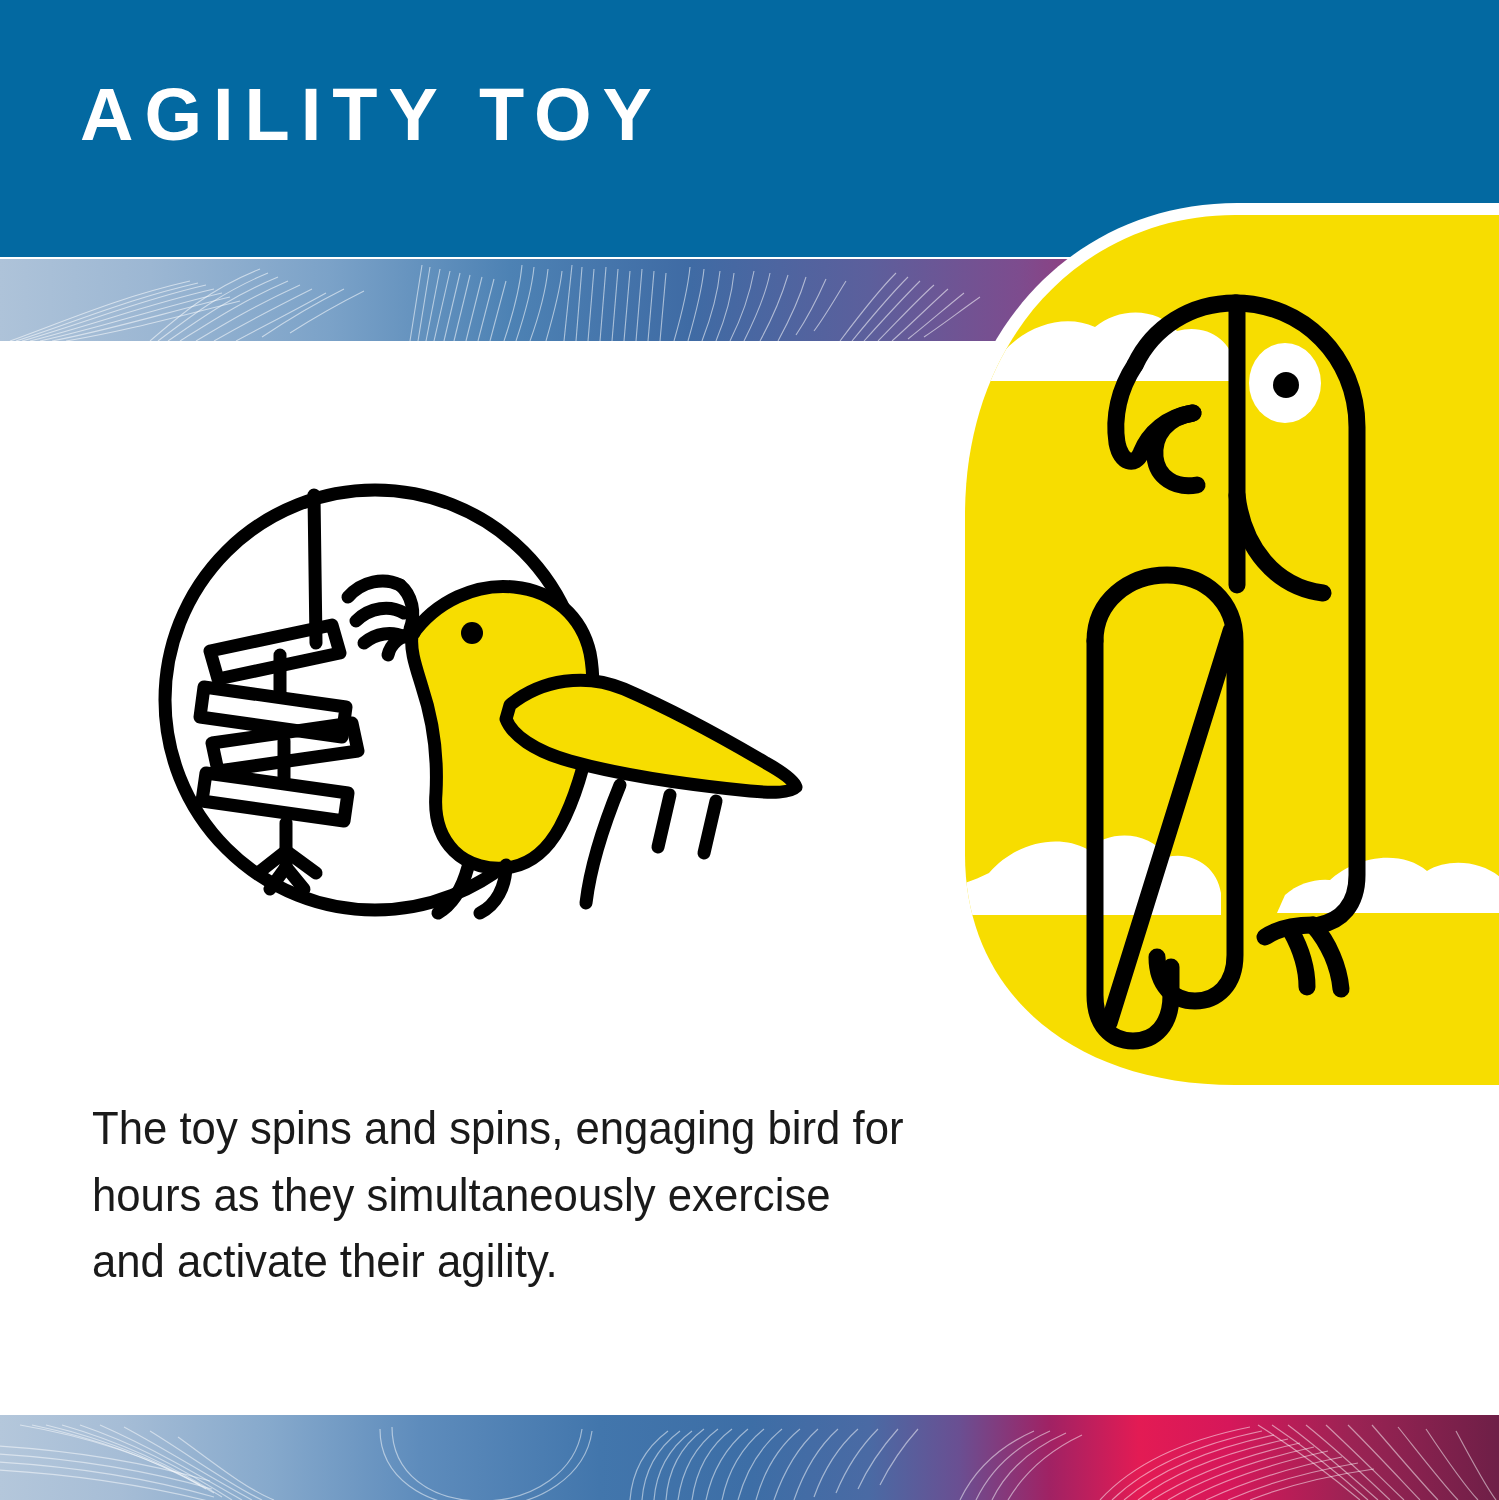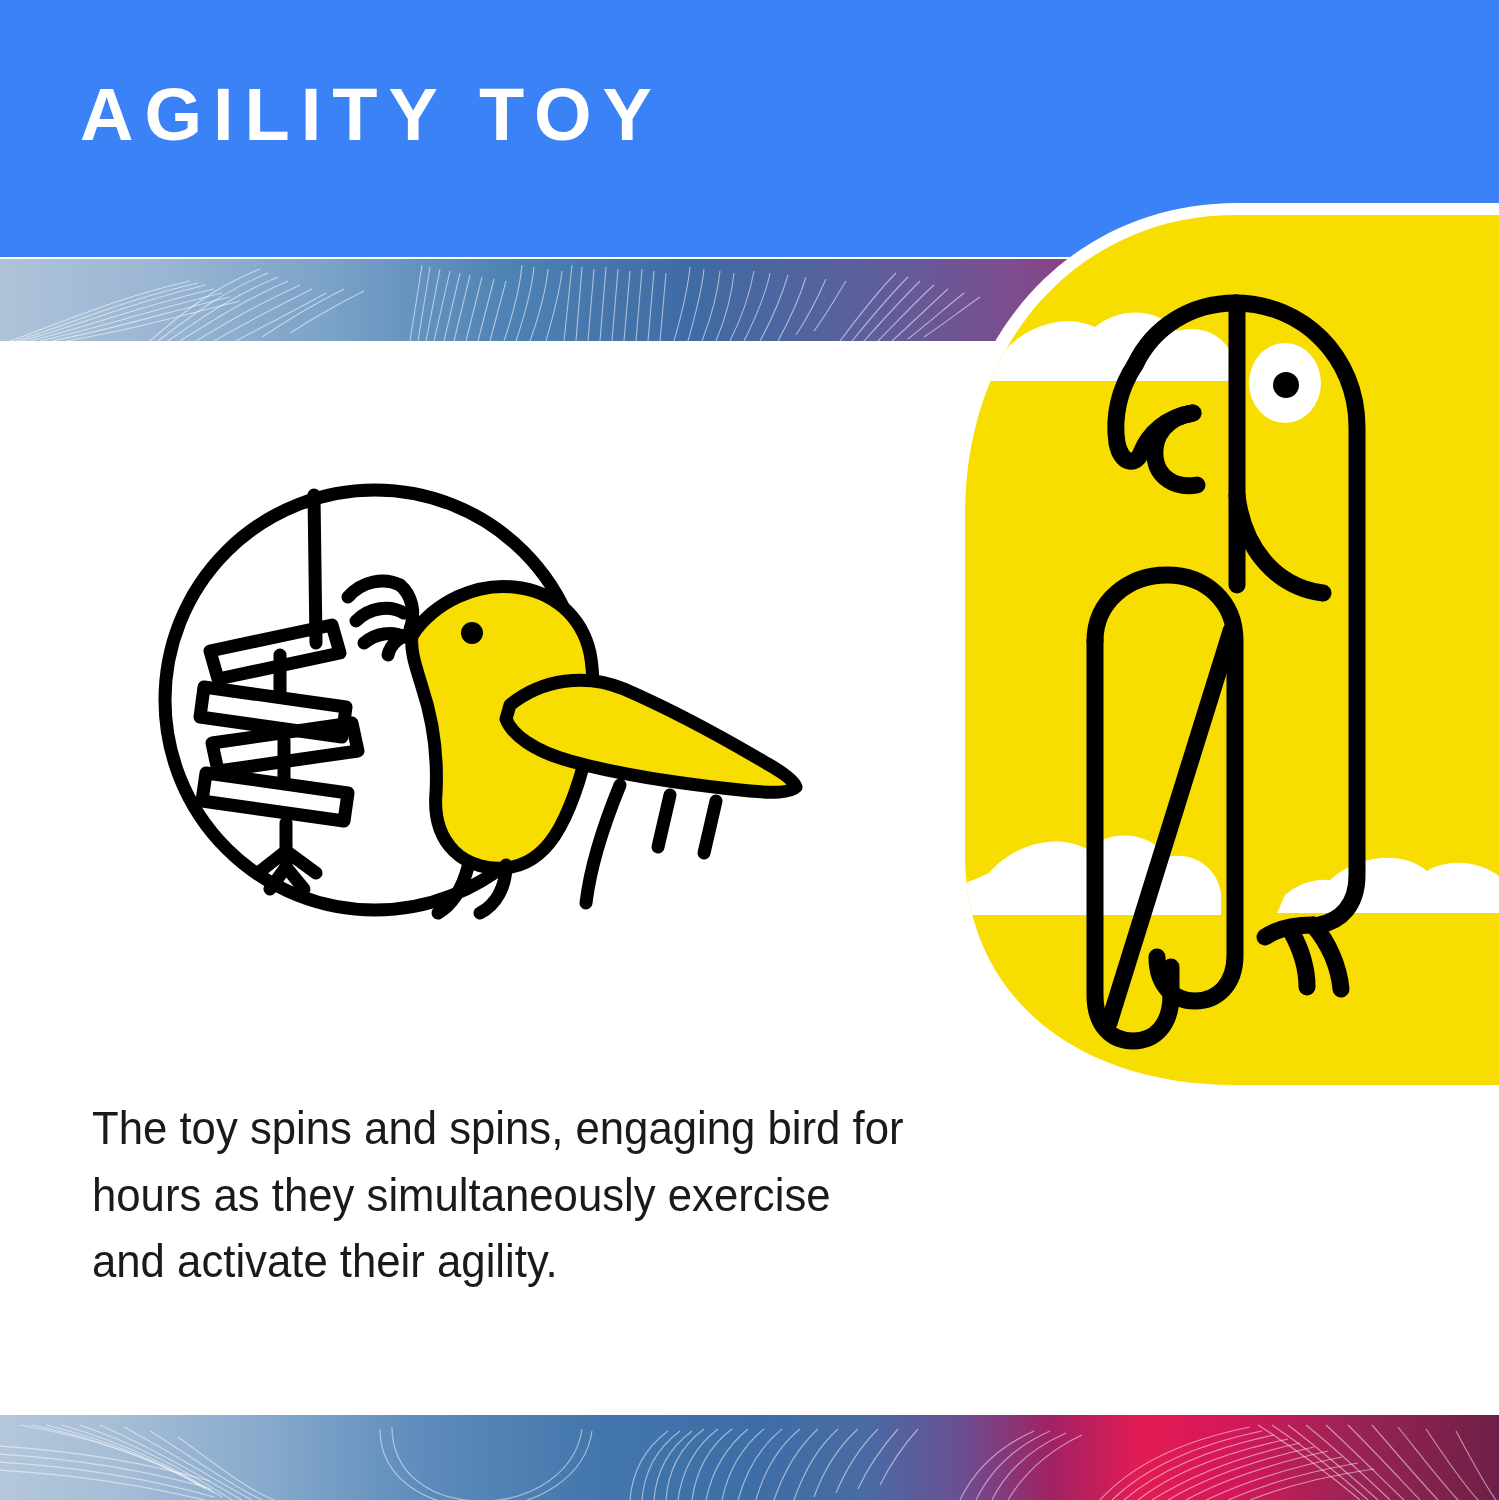--- a/index.html
+++ b/index.html
@@ -18,21 +18,21 @@
     overflow: hidden;
   }
 
   
   .header-bar {
     position: absolute;
     left: 0;
     top: 0;
     width: 1499px;
     height: 257px;
-    background: #3b82f6;
+    background: #0369a1;
     z-index: 2;
   }
   .header-title {
     position: absolute;
     left: 80px;
     top: 78px;
     font-family: "Liberation Sans", sans-serif;
     font-size: 74px;
     font-weight: bold;
     color: #ffffff;

